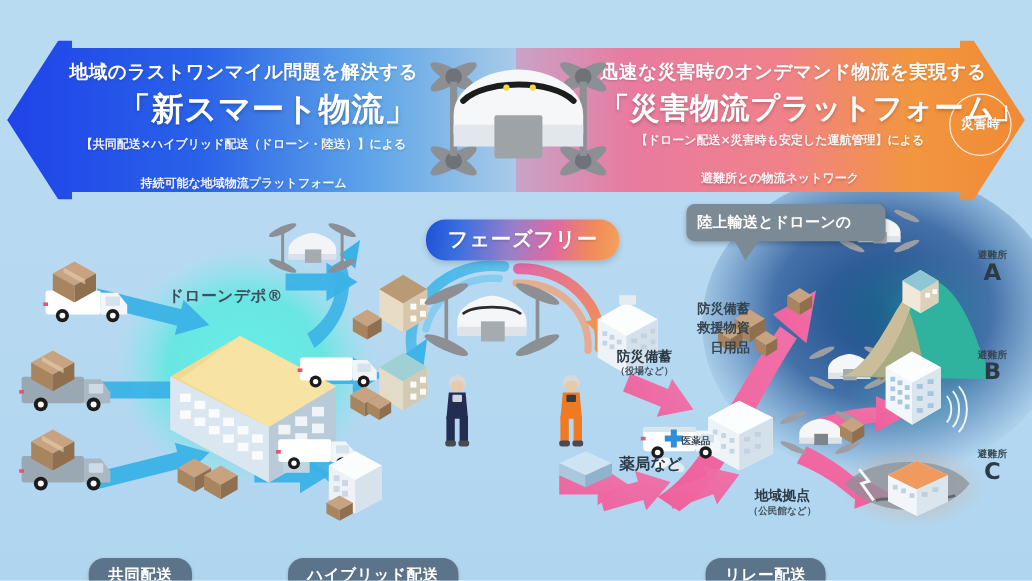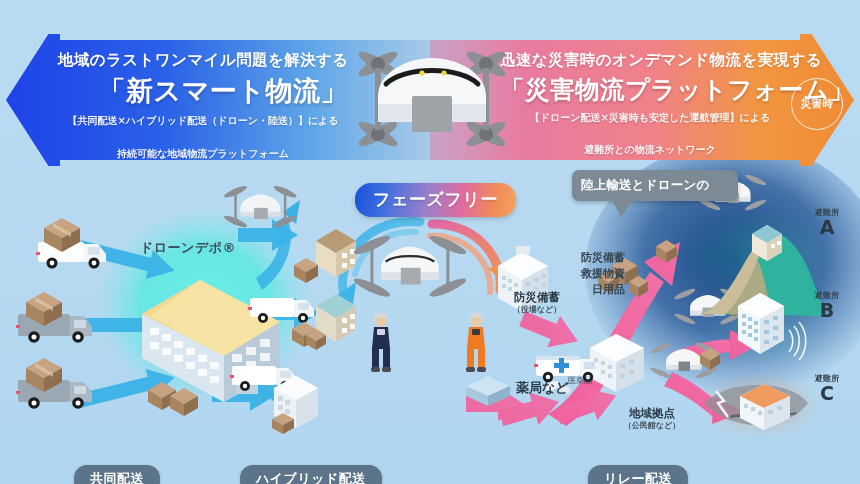--- a/index.html
+++ b/index.html
@@ -72,21 +72,21 @@
   
   .lbl { position: absolute; color: #2a3a46; font-weight: 700; line-height: 1.2; z-index: 27; }
   .lbl .sm { display: block; font-size: 8px; font-weight: 600; color: #44525e; }
 
   #lbl-depot  { left: 140px; top: 240px; font-size: 13px; color: #3d4f5c; letter-spacing: .5px; }
   #lbl-ogata  { left: 505px; top: 291px; font-size: 11.5px; text-align: center; width: 64px; }
   #lbl-chiiki { left: 620px; top: 361px; font-size: 11.5px; text-align: center; width: 64px; margin-top: 46px; }
   #lbl-stock  { left: 569px; top: 250px; font-size: 11px; text-align: right; width: 56px;
                 line-height: 1.45; color: #35444f; font-weight: 700; }
   #lbl-yakkyoku { left: 516px; top: 380px; font-size: 13px; }
-  #lbl-iyaku  { left: 568px; top: 376px; font-size: 8px; color: #3b4a55; font-weight: 400; }
+  #lbl-iyaku  { left: 568px; top: 363px; font-size: 8px; color: #3b4a55; font-weight: 700; }
 
   .shelter { position: absolute; text-align: center; width: 52px; z-index: 27; }
   .shelter .t { font-size: 8px; font-weight: 700; color: #36454f; letter-spacing: .3px; }
   .shelter .g { font-size: 19px; font-weight: 800; color: #2b3a45; line-height: 1.05; }
   #shelter-a { left: 801px; top: 207px; }
   #shelter-b { left: 801px; top: 290px; }
   #shelter-c { left: 801px; top: 373px; }
 
   
   #bubble {

